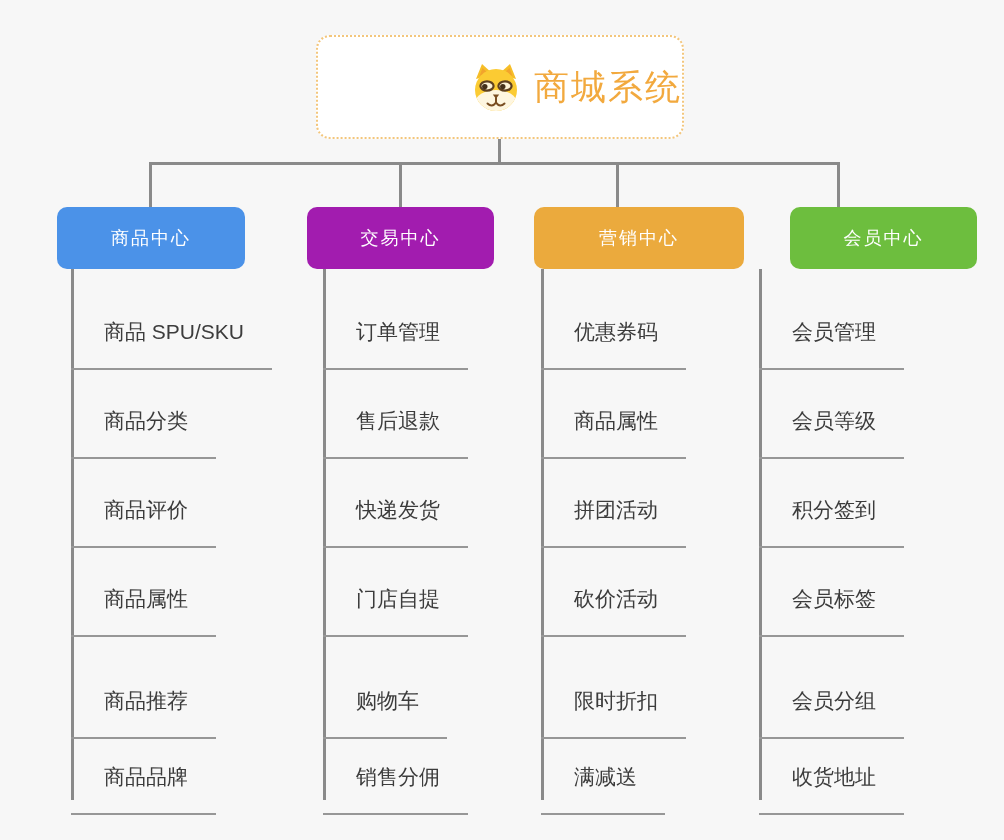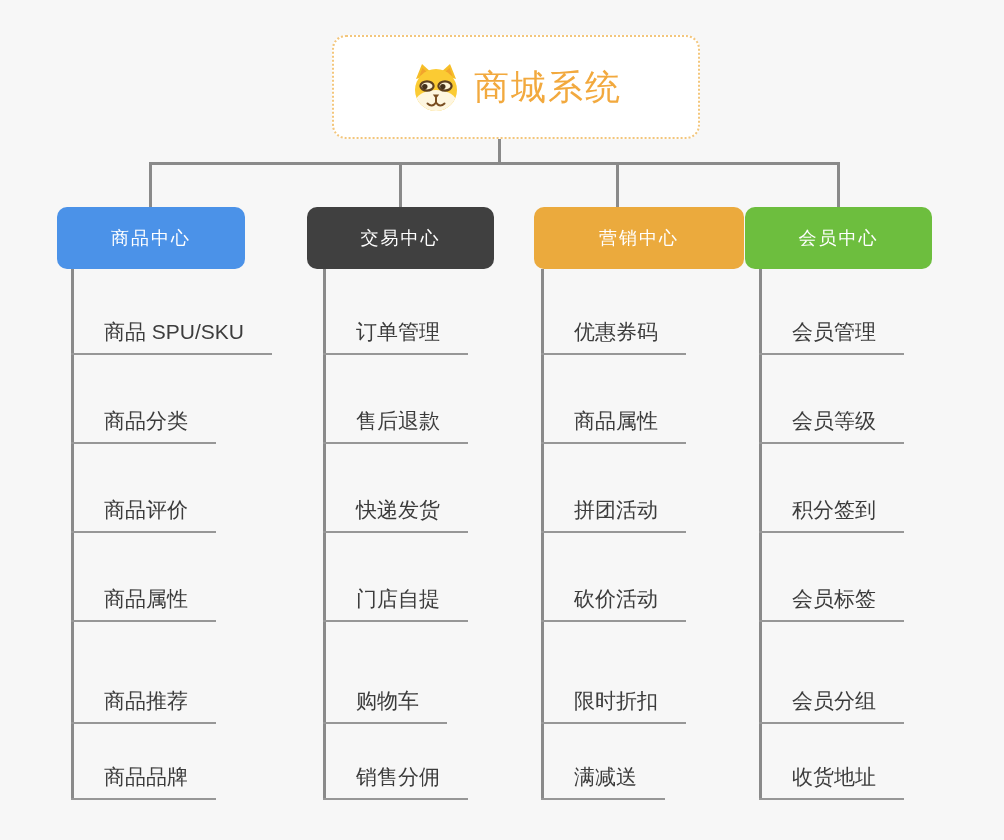--- a/index.html
+++ b/index.html
@@ -5,23 +5,23 @@
   :root{
     --background:#F7F7F7; --connector:#8A8A8A; --underline:#979797;
     --leaf_text:#3C3C3C; --root_accent:#F2A93E; --root_border:#F3C67C; --node_text:#FFFFFF;
   }
   *{box-sizing:border-box;margin:0;padding:0;}
   body{font-family:"Liberation Sans","DejaVu Sans",sans-serif;}
   .canvas{position:relative;width:1004px;height:840px;background:var(--background);overflow:hidden;}
 
   
   .root-node{
-    position:absolute;left:332px;top:35px;width:368px;height:104px;
+    position:absolute;left:316px;top:35px;width:368px;height:104px;
     background:#FFFFFF;border:2px dotted var(--root_border);border-radius:14px;
-    display:flex;align-items:center;justify-content:center;gap:12px;
+    display:flex;align-items:center;justify-content:flex-end;gap:12px;
   }
   .root-title{font-size:35px;letter-spacing:2px;color:var(--root_accent);font-weight:400;}
 
   
   .line{position:absolute;background:var(--connector);}
   .root-stem{left:498px;top:139px;width:3px;height:24px;}
   .bus{left:149px;top:162px;width:691px;height:3px;}
   .drop{top:164px;width:3px;height:43px;}
   .drop.d1{left:149px}.drop.d2{left:399px}.drop.d3{left:616px}.drop.d4{left:837px}
 
@@ -36,21 +36,21 @@
   .b3{left:534px;width:210px;}
   .b4{left:745px;width:187px;}
 
   
   .spine{top:269px;width:3px;height:531px;background:var(--connector);}
   .spine.s1{left:71px}.spine.s2{left:323px}.spine.s3{left:541px}.spine.s4{left:759px}
 
   
   .leaf{
     position:absolute;font-size:21px;line-height:28px;color:var(--leaf_text);
-    padding:0 28px 7px 33px;border-bottom:2px solid var(--underline);white-space:nowrap;
+    padding:0 28px 22px 33px;border-bottom:2px solid var(--underline);white-space:nowrap;
   }
   .c1{left:71px}.c2{left:323px}.c3{left:541px}.c4{left:759px}
   .r1{top:318px}.r2{top:407px}.r3{top:496px}.r4{top:585px}.r5{top:687px}.r6{top:763px}
 </style>
 </head>
 <body>
 
 <div class="canvas">
 
   <div class="root-node">
@@ -81,27 +81,27 @@
   <div class="line root-stem"></div>
   <div class="line bus"></div>
   <div class="line drop d1"></div>
   <div class="line drop d2"></div>
   <div class="line drop d3"></div>
   <div class="line drop d4"></div>
 
   <div class="branch b1" style="background-color: rgb(75, 146, 232);">
     <span>商品中心</span>
   </div>
-  <div class="branch b2" style="background-color: #404040;">
+  <div class="branch b2" style="background-color: #a21caf;">
     <span>交易中心</span>
   </div>
   <div class="branch b3" style="background-color: rgb(235, 170, 61);">
     <span>营销中心</span>
   </div>
-  <div class="branch b4" style="background-color: rgb(109, 190, 62);">
+  <div class="branch b4" style="background-color: rgb(109, 190, 62); margin-left: 45px;">
     <span>会员中心</span>
   </div>
 
   <div class="line spine s1"></div>
   <div class="line spine s2"></div>
   <div class="line spine s3"></div>
   <div class="line spine s4"></div>
 
   <div class="leaf c1 r1">商品 SPU/SKU</div>
   <div class="leaf c1 r2">商品分类</div>

